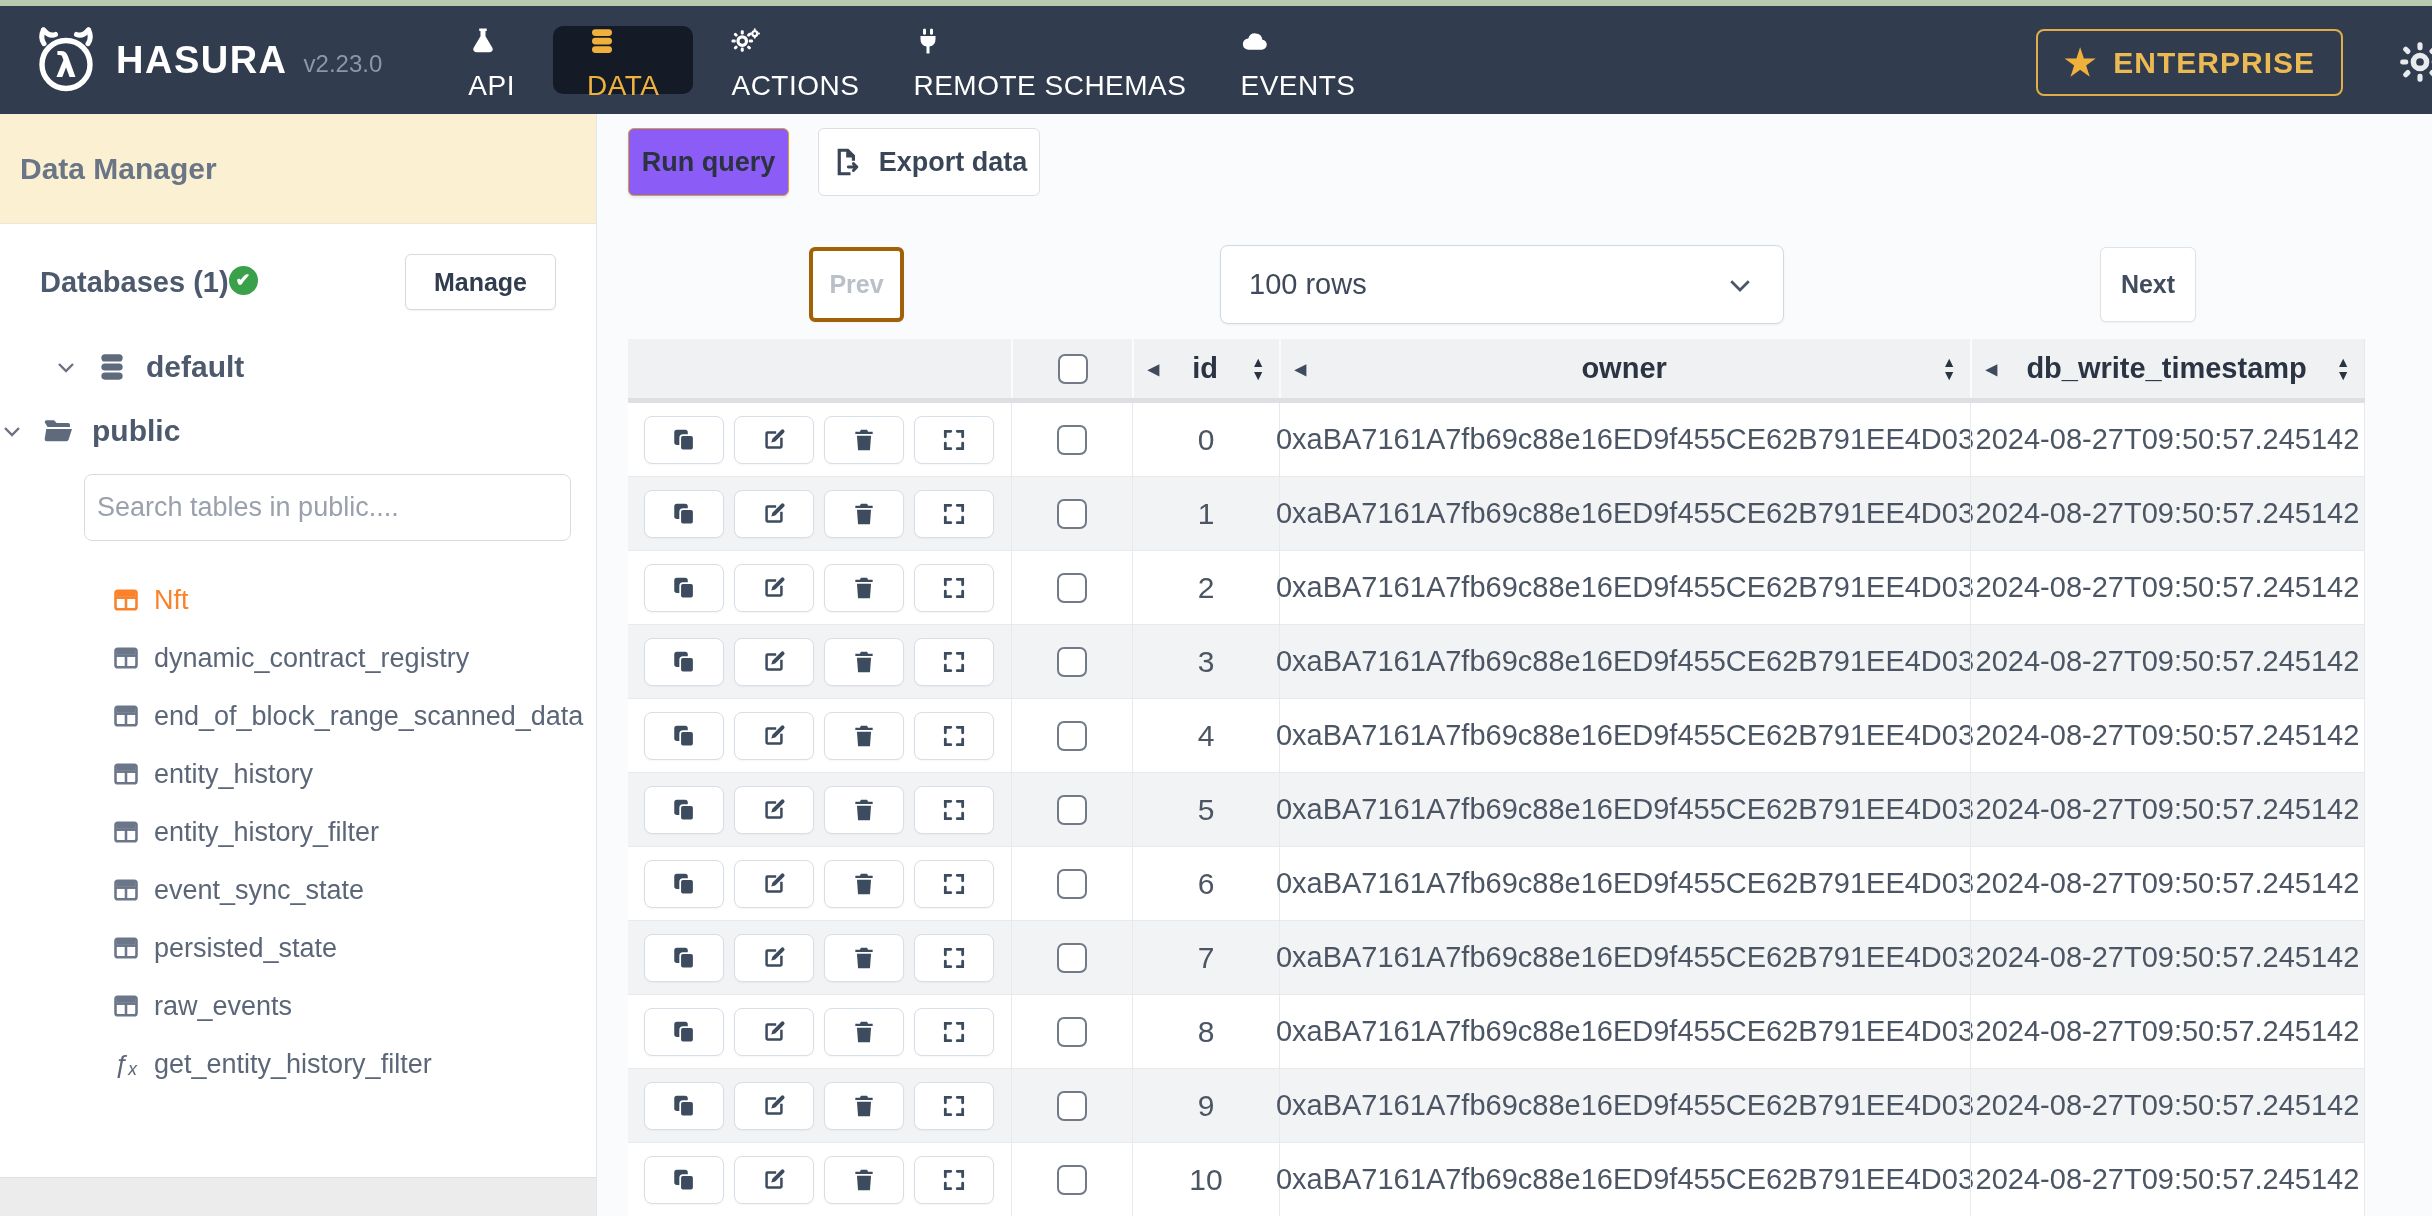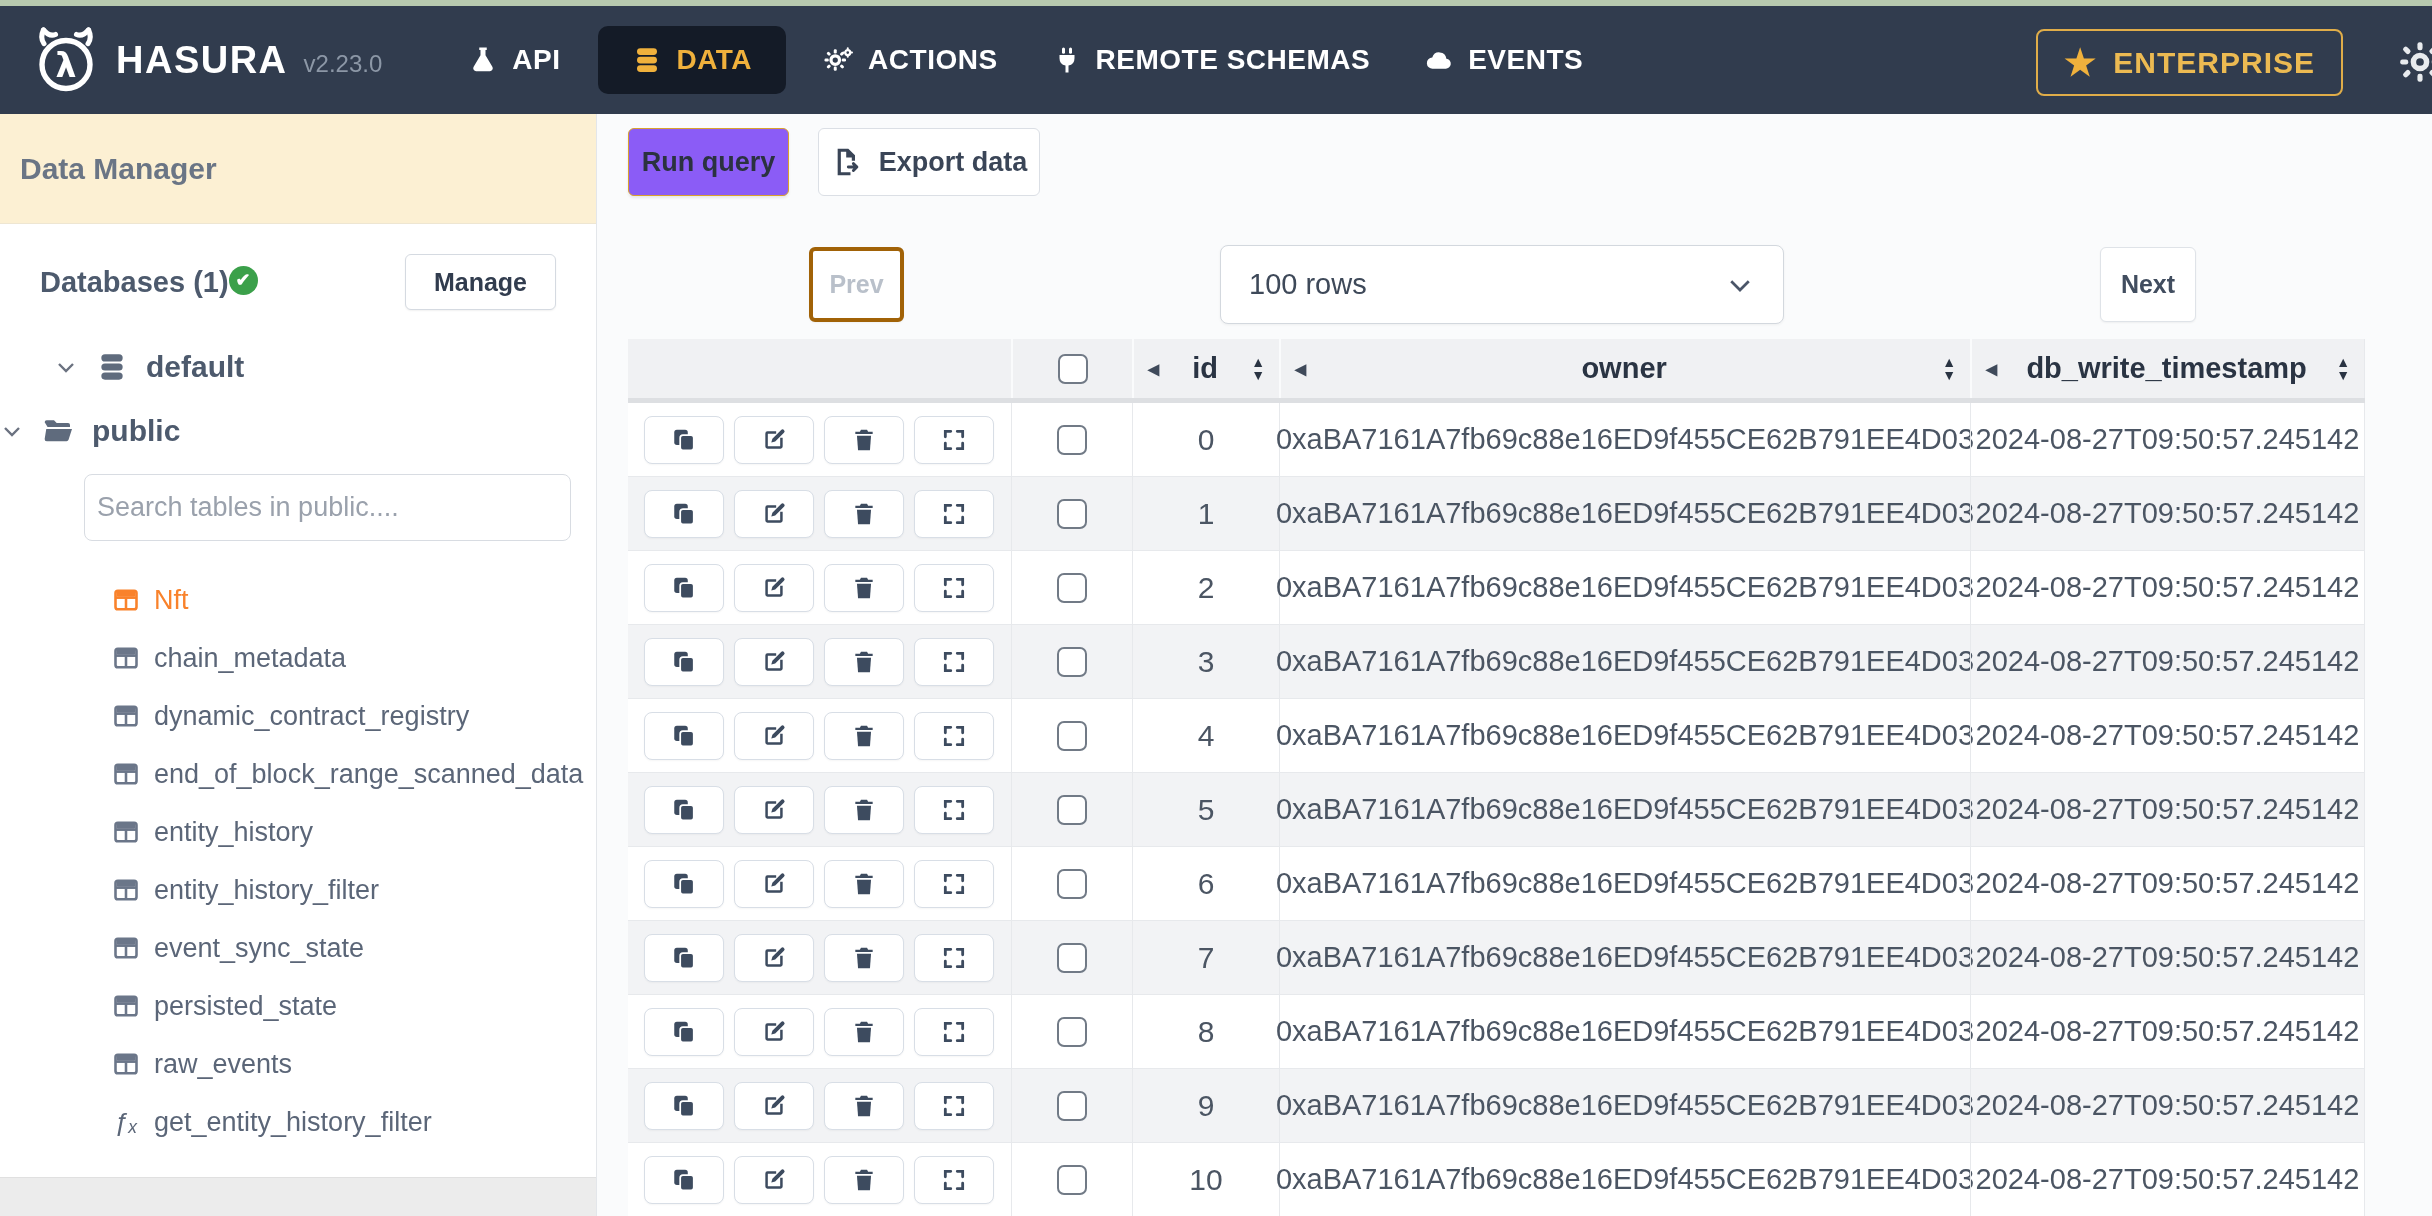--- a/index.html
+++ b/index.html
@@ -7,21 +7,21 @@
   body { font-family:"Liberation Sans", sans-serif; background:#fafbfc; }
 
   .top-strip { height:6px; background:#b7c9ae; }
 
   
   .navbar { height:108px; background:#313c4e; display:flex; align-items:center; padding-left:30px; position:relative; }
   .logo-wrap { display:flex; align-items:center; }
   .brand { font-size:38px; font-weight:bold; color:#fff; letter-spacing:1.5px; margin-left:14px; }
   .version { font-size:24px; color:#8c97a6; margin-left:16px; margin-top:8px; }
   .nav-items { display:flex; align-items:center; margin-left:70px; gap:22px; }
-  .nav-item { display:flex; align-items:center; gap:14px; color:#fff; font-weight:bold; font-size:28px; padding:0 16px; height:68px; border-radius:10px; cursor:pointer; letter-spacing:.5px; }
+  .nav-item { display:flex; gap:14px; color:#fff; font-weight:normal; font-size:28px; padding:0 16px; height:68px; border-radius:10px; cursor:pointer; letter-spacing:.5px;flex-direction:column; }
   .nav-item .nic { width:30px; height:30px; flex:none; }
   .nav-item.active { background:#141b27; color:#f0b13c; padding:0 34px; }
   .enterprise-btn { position:absolute; right:89px; top:23px; height:67px; border:2px solid #e0ad49; border-radius:8px; background:transparent; display:flex; align-items:center; gap:16px; padding:0 26px; color:#ecba52; font-weight:bold; font-size:30px; letter-spacing:1px; cursor:pointer; }
   .enterprise-btn .star { font-size:36px; color:#f0b13c; line-height:36px; }
   .nav-gear { position:absolute; right:-10px; top:34px; color:#e8ebee; width:44px; height:44px; }
 
   
   .content { display:flex; height:1102px; }
   .sidebar { width:597px; background:#fff; border-right:1px solid #e3e6ea; position:relative; flex:none; }
   .main { flex:1; padding:14px 0 0 31px; position:relative; }
@@ -223,29 +223,20 @@
   <div class="side-table selected">
     <svg class="tico" viewBox="0 0 24 24">
       <rect x="3" y="4" width="18" height="16" rx="2" fill="none" stroke="currentColor" stroke-width="2.2"></rect>
       <path d="M3 10h18" stroke="currentColor" stroke-width="2.2"></path>
       <path d="M12 10v10" stroke="currentColor" stroke-width="2.2"></path>
       <rect x="3.8" y="4.8" width="16.4" height="4.4" rx="1.2" fill="currentColor"></rect>
     </svg>
     <span class="side-table-label">Nft</span>
   </div>
 
-  <div class="side-table">
-    <svg class="tico" viewBox="0 0 24 24">
-      <rect x="3" y="4" width="18" height="16" rx="2" fill="none" stroke="currentColor" stroke-width="2.2"></rect>
-      <path d="M3 10h18" stroke="currentColor" stroke-width="2.2"></path>
-      <path d="M12 10v10" stroke="currentColor" stroke-width="2.2"></path>
-      <rect x="3.8" y="4.8" width="16.4" height="4.4" rx="1.2" fill="currentColor"></rect>
-    </svg>
-    <span class="side-table-label">chain_metadata</span>
-  </div>
 
   <div class="side-table">
     <svg class="tico" viewBox="0 0 24 24">
       <rect x="3" y="4" width="18" height="16" rx="2" fill="none" stroke="currentColor" stroke-width="2.2"></rect>
       <path d="M3 10h18" stroke="currentColor" stroke-width="2.2"></path>
       <path d="M12 10v10" stroke="currentColor" stroke-width="2.2"></path>
       <rect x="3.8" y="4.8" width="16.4" height="4.4" rx="1.2" fill="currentColor"></rect>
     </svg>
     <span class="side-table-label">dynamic_contract_registry</span>
   </div>

